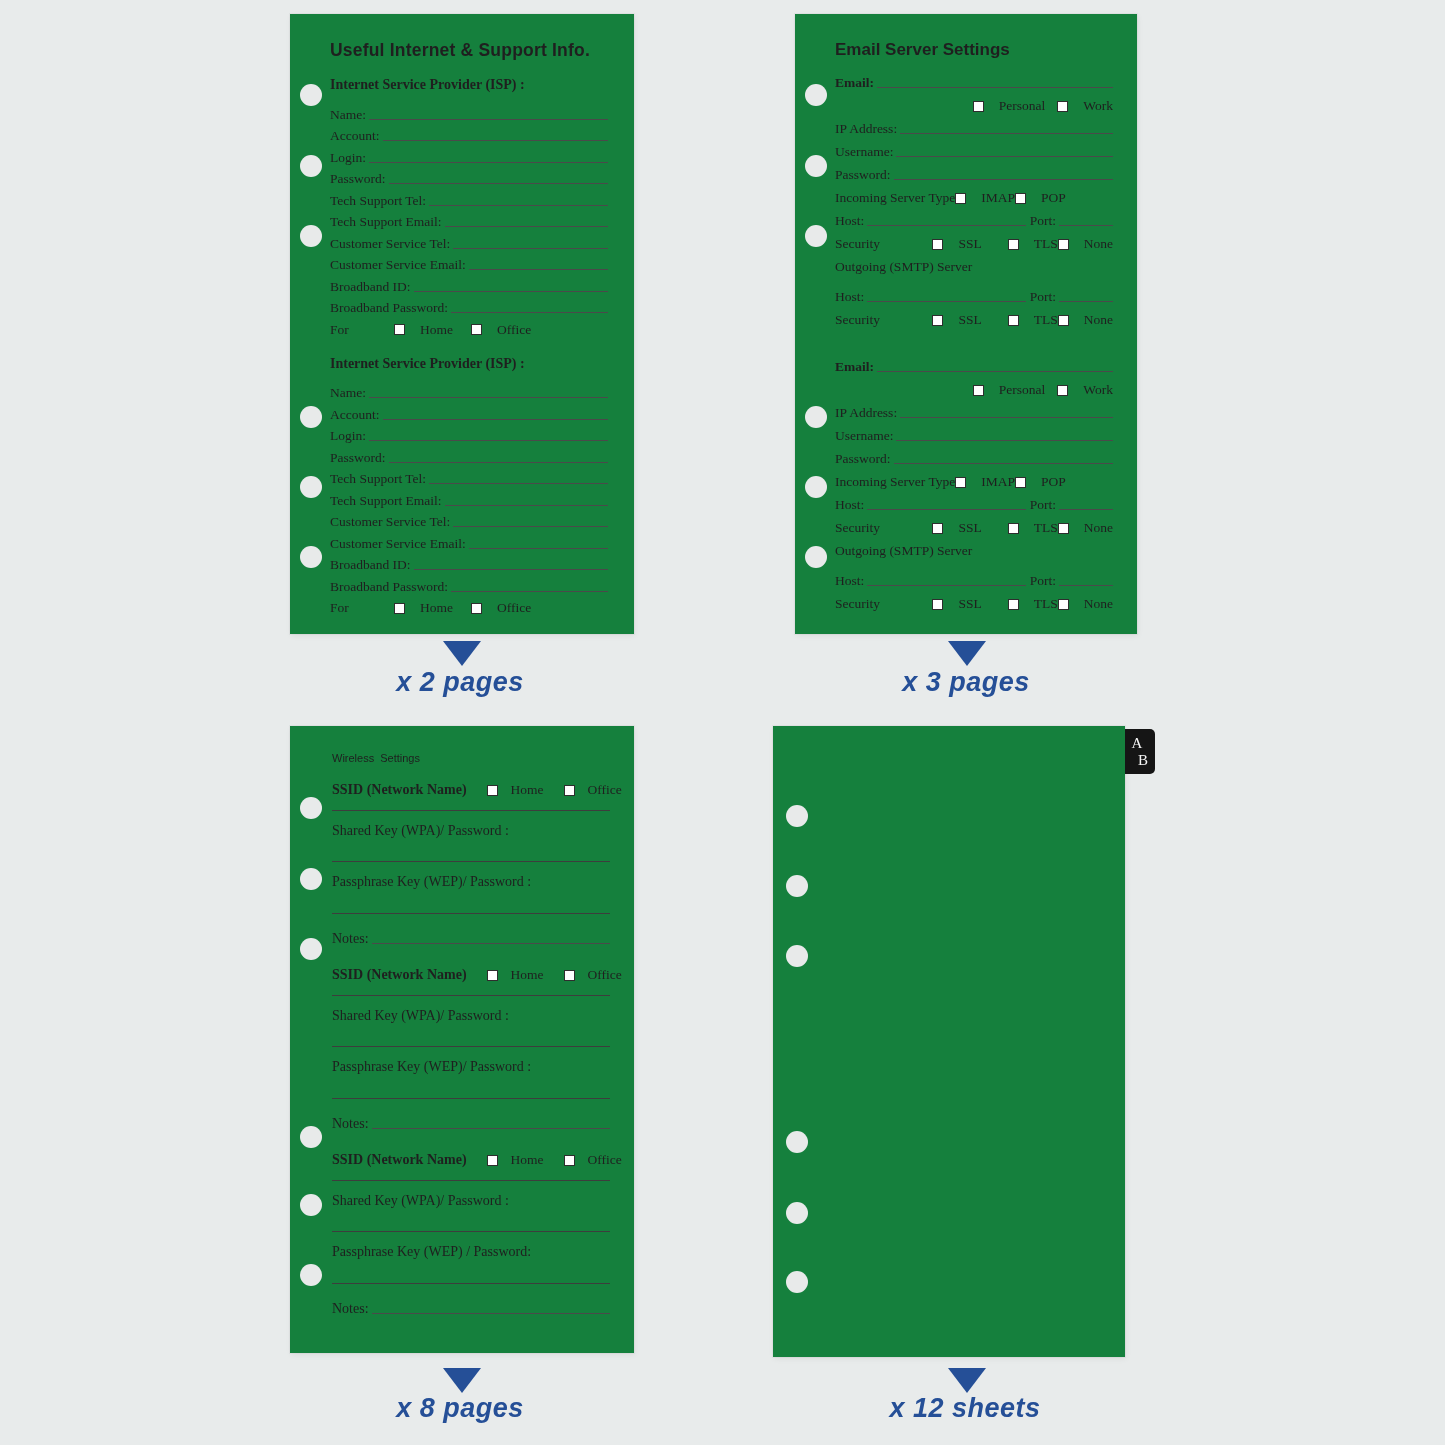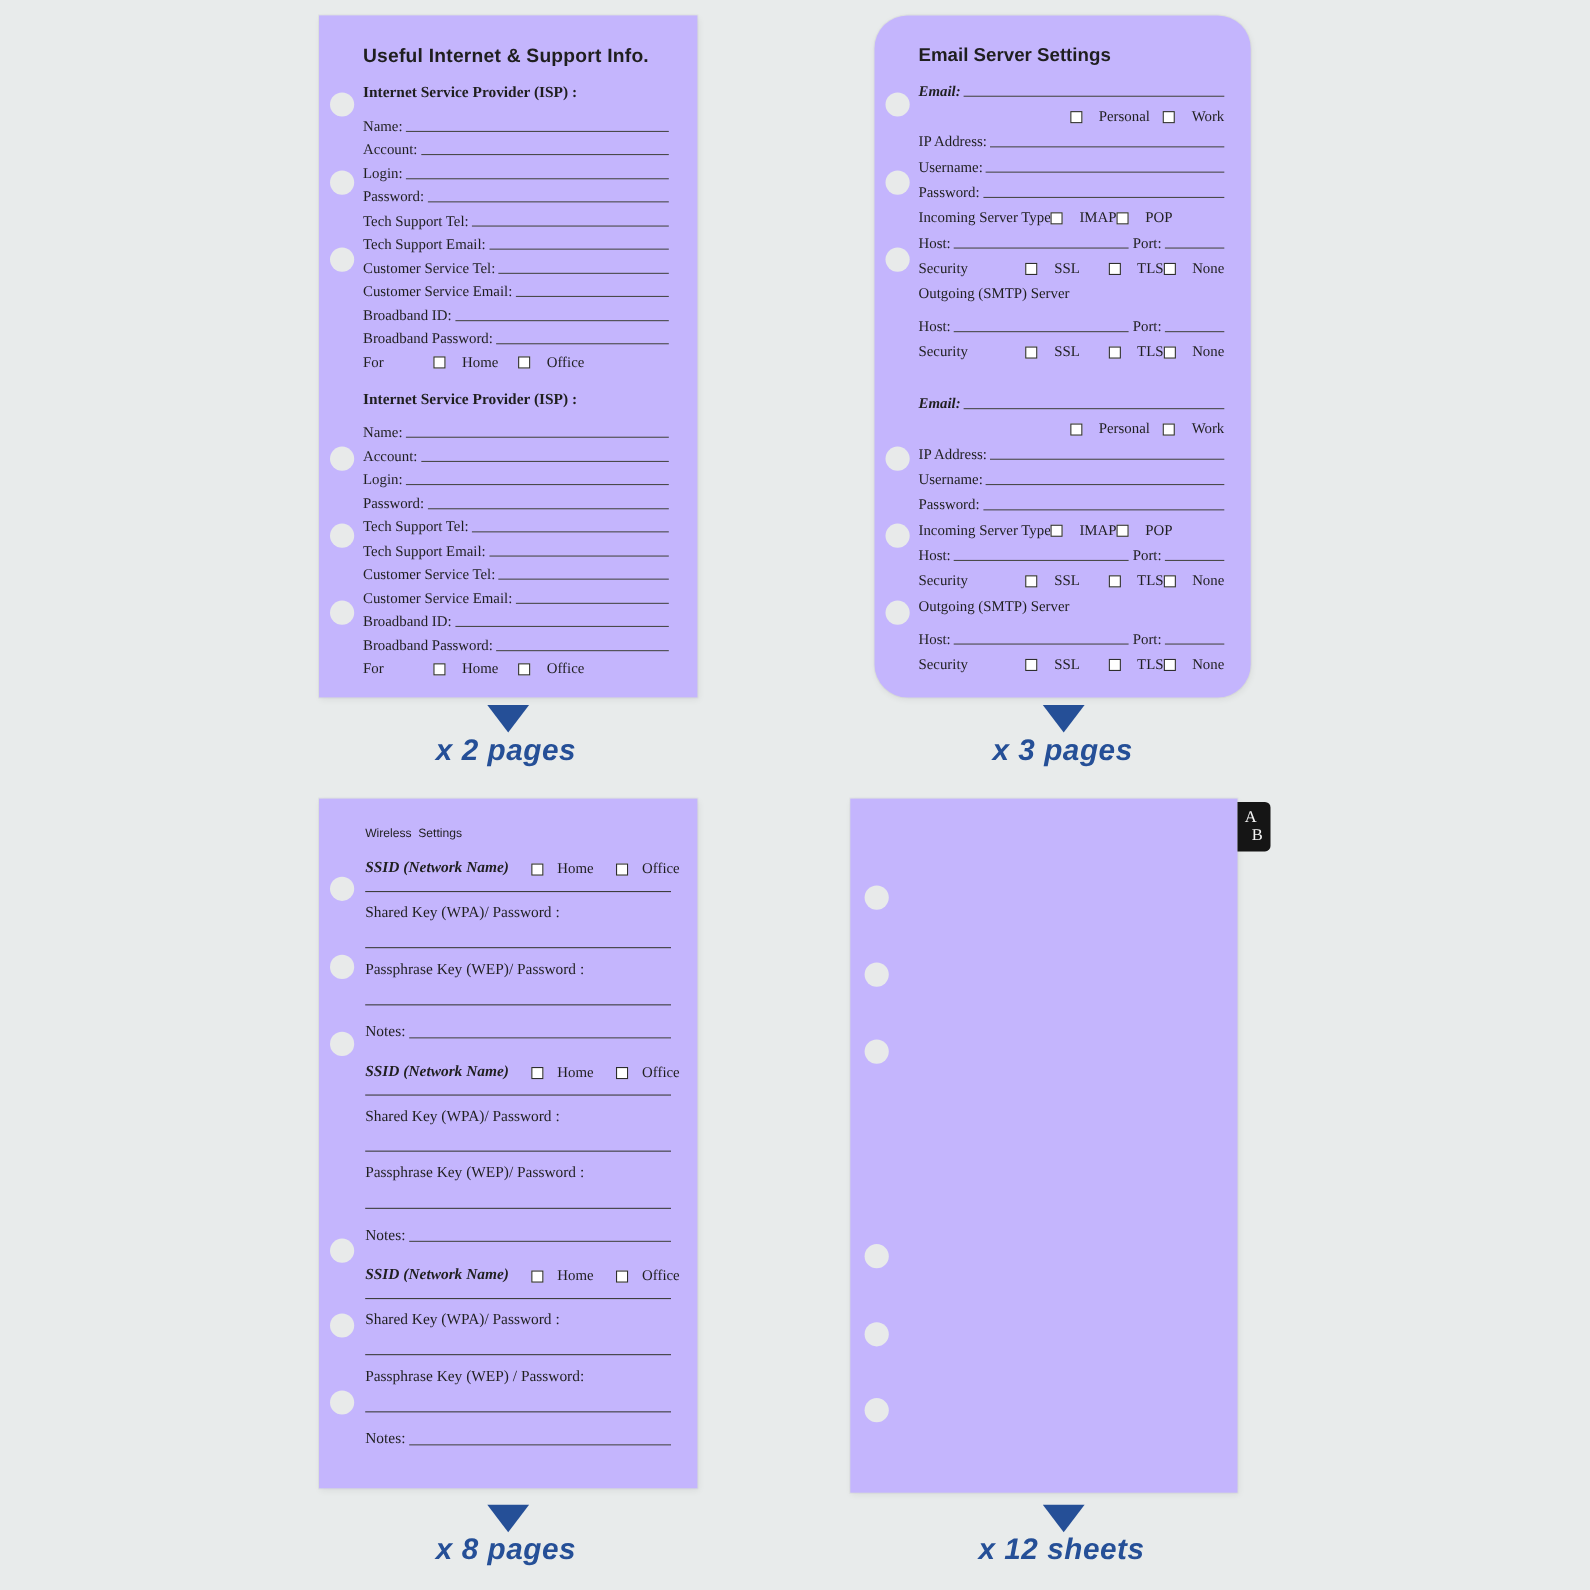--- a/index.html
+++ b/index.html
@@ -6,44 +6,44 @@
   body {
     width:1445px; height:1445px;
     background:#e8ebeb;
     font-family:"Liberation Serif", serif;
     color:#1f1f1f;
   }
   .canvas { position:relative; width:1445px; height:1445px; overflow:hidden; }
 
   
   .page {
-    position:absolute; background:#c4b5fd; overflow:hidden;
+    position:absolute; background:#15803d; overflow:hidden;
     box-shadow:0 0 0 1px rgba(0,0,0,0.03), 1px 2px 6px rgba(0,0,0,0.06);
   }
   #page-isp   { left:290px; top:14px;  width:344px; height:620px; padding:26px 26px 0 40px; box-sizing:border-box; }
-  #page-email { left:795px; top:14px;  width:342px; height:620px; padding:26px 24px 0 40px; box-sizing:border-box;border-radius:30px; }
+  #page-email { left:795px; top:14px;  width:342px; height:620px; padding:26px 24px 0 40px; box-sizing:border-box; }
   #page-wifi  { left:290px; top:726px; width:344px; height:627px; padding:26px 24px 0 42px; box-sizing:border-box; }
   #page-blank { left:773px; top:726px; width:352px; height:631px; box-sizing:border-box; overflow:visible; }
 
   .hole {
     position:absolute; left:10px; width:22px; height:22px;
     border-radius:50%; background:#e8eaea;
   }
   #page-blank .hole { left:13px; }
 
   
   .t-sans { font-family:"Liberation Sans", sans-serif; }
   .title-isp   { font-size:17.5px; font-weight:600; letter-spacing:.2px; margin:0 0 12px 0; }
   .title-email { font-size:17px;   font-weight:700; margin:0 0 8px 0; }
   .title-wifi  { font-size:11px; font-weight:500; word-spacing:3px; margin:0 0 14px 0; }
 
   
   .f-row { display:flex; align-items:flex-end; height:21.5px; font-size:13.5px; }
   .lbl   { white-space:nowrap; }
-  .bold  { font-weight:bold;font-style:italic; }
+  .bold  { font-weight:bold; }
   .wline { flex:1; border-bottom:1.1px solid #4a4a4a; margin:0 0 3px 3px; }
   .wshort{ flex:none; width:54px; border-bottom:1.1px solid #4a4a4a; margin:0 0 3px 3px; }
 
   .cb {
     display:inline-block; width:11px; height:11px; box-sizing:border-box;
     border:1.4px solid #2e2e2e; background:#fff; margin-right:5px;
   }
   .cbg { display:inline-flex; align-items:center; font-size:13.5px; white-space:nowrap;gap:10px; }
 
   

